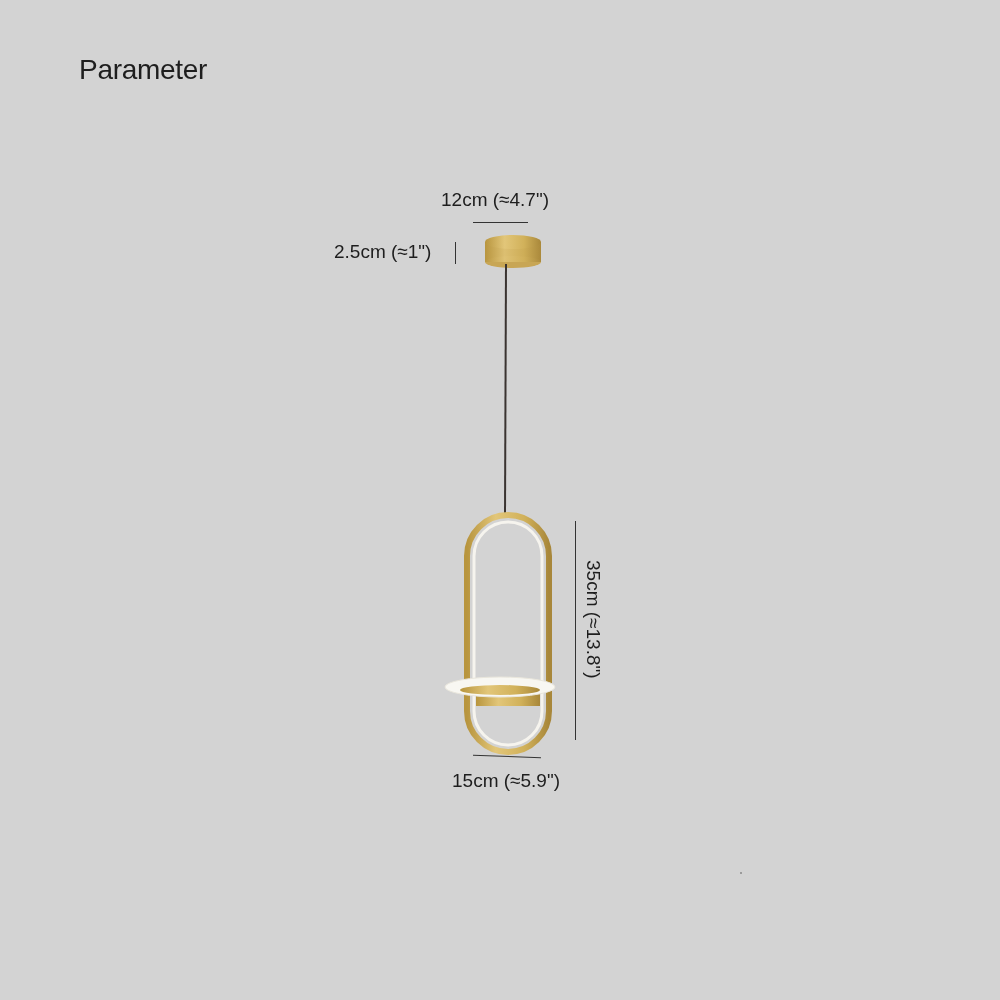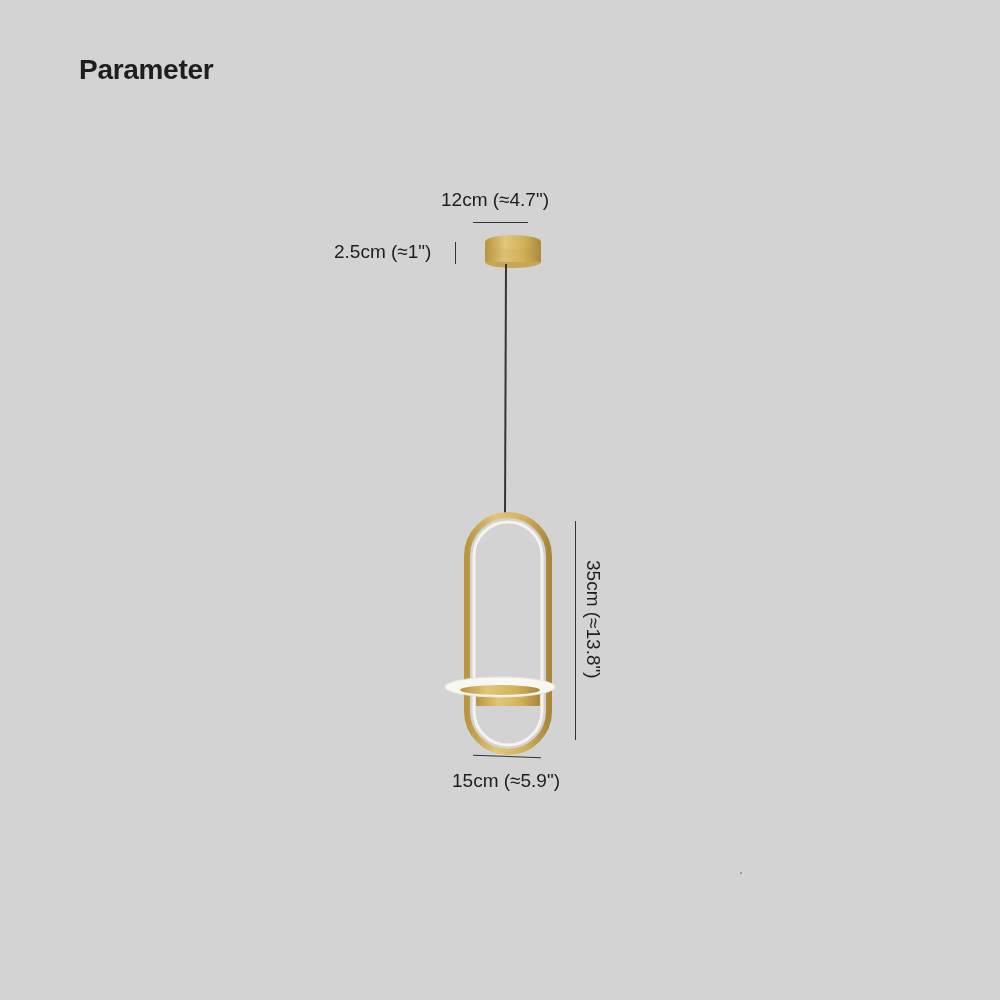--- a/index.html
+++ b/index.html
@@ -1,17 +1,17 @@
 <!DOCTYPE html>
 <html><head>
 <meta charset="utf-8">
 <style>
   html, body { margin:0; padding:0; }
   body { width:1000px; height:1000px; background:#d3d3d3; position:relative; overflow:hidden; font-family:"Liberation Sans", sans-serif; color:#1e1e1e; }
-  .title { position:absolute; left:79px; top:54px; font-size:28px; font-weight:bold; letter-spacing:-0.3px; }
+  .title { position:absolute; left:79px; top:54px; font-size:28px; font-weight:normal; letter-spacing:-0.3px; }
   .lbl { position:absolute; font-size:19px; white-space:nowrap; color:#1e1e1e; }
   .line { position:absolute; background:#333; }
   svg.lamp { position:absolute; left:0; top:0; }
 </style>
 </head>
 <body>
 
 <div class="title">Parameter</div>
 
 <div class="lbl" style="left:441px; top:189px;">12cm (≈4.7")</div>

